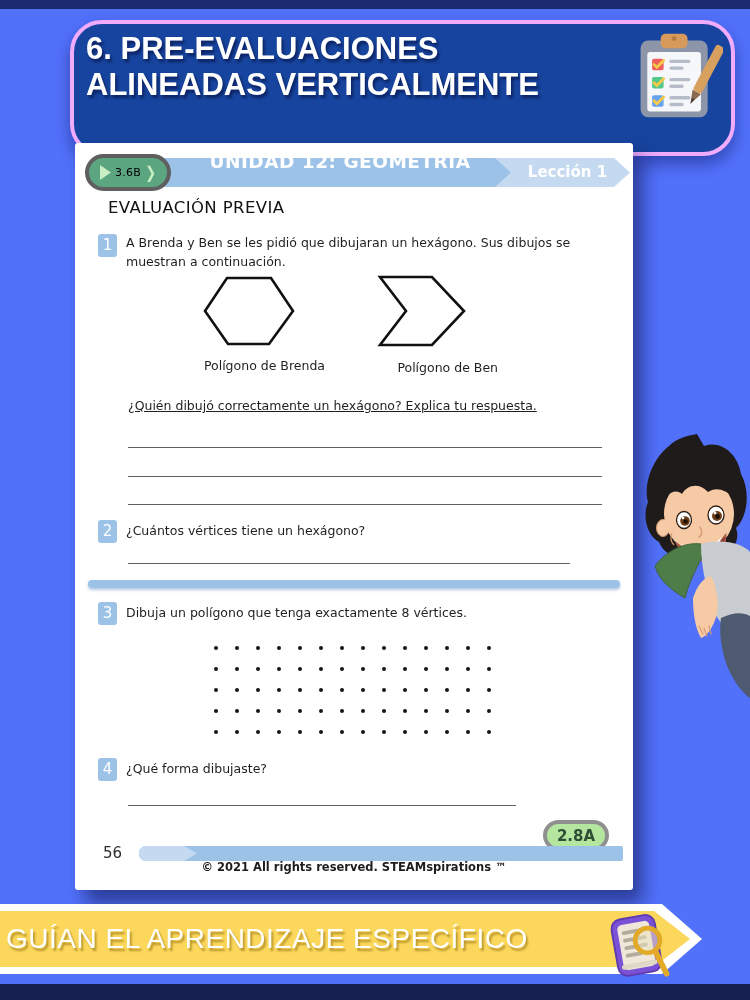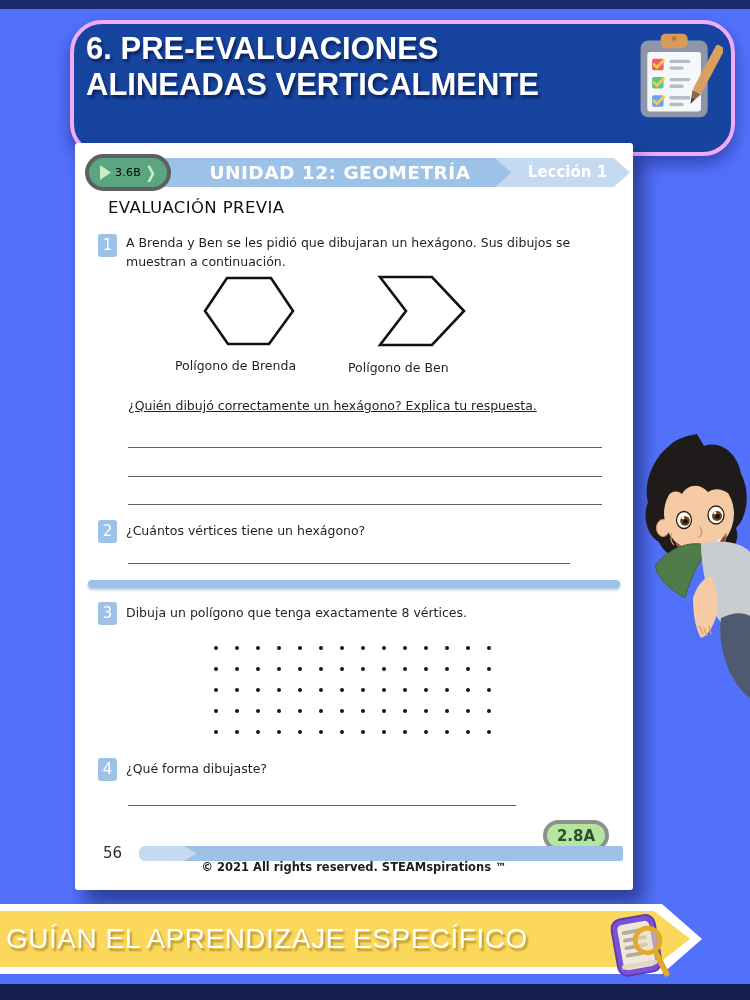--- a/index.html
+++ b/index.html
@@ -21,21 +21,21 @@
     white-space:nowrap; }
   .clipboard-wrap { position:absolute; right:8px; top:5px; width:92px; height:92px; }
 
   
   .page { position:absolute; left:75px; top:143px; width:558px; height:747px;
     background:#ffffff; border-radius:3px; box-shadow:10px 14px 18px rgba(8,12,60,.5); }
 
   .band-main { position:absolute; left:13px; top:15px; width:440px; height:29px; background:#9cc2e8;
     clip-path:polygon(0 0, calc(100% - 16px) 0, 100% 50%, calc(100% - 16px) 100%, 0 100%);
     border-radius:14px 0 0 14px; }
-  .unit-title { position:absolute; left:110px; top:15px; width:310px; height:41px; line-height:29px;
+  .unit-title { position:absolute; left:110px; top:4px; width:310px; height:41px; line-height:29px;
     text-align:center; color:#ffffff; font-weight:bold; font-size:18.5px; letter-spacing:.5px;
     font-family:"DejaVu Sans", sans-serif; }
   .band-lesson { position:absolute; left:420px; top:15px; width:135px; height:29px; background:#c5daf1;
     clip-path:polygon(0 0, calc(100% - 16px) 0, 100% 50%, calc(100% - 16px) 100%, 0 100%, 16px 50%);
     color:#ffffff; font-weight:bold; font-size:15px; line-height:29px; text-align:center;
     padding-left:10px; }
   .standard-badge { position:absolute; left:10px; top:11px; width:86px; height:37px;
     background:#5ba580; border:4px solid #5f5f5f; border-radius:19px;
     display:flex; align-items:center; justify-content:center; gap:4px; }
   .sb-tri { width:11px; height:15px; background:#c9eec3;
@@ -44,21 +44,21 @@
   .sb-chev { color:#c9eec3; font-size:13px; font-weight:bold; transform:scaleY(1.25); }
 
   .section-title { position:absolute; left:33px; top:55px; font-size:16.5px; color:#121212;
     letter-spacing:.4px; font-weight:normal; }
 
   .qnum { position:absolute; width:19px; height:23px; background:#9cc2e8; border-radius:3px;
     color:#ffffff; font-size:15px; line-height:23px; text-align:center; }
   .qtext { position:absolute; left:51px; font-size:12.5px; color:#1f1f1f; line-height:1.5; }
 
   .shape-svg { position:absolute; }
-  .shape-label { position:absolute; font-size:12.5px; color:#1f1f1f; text-align:left; width:150px; }
+  .shape-label { position:absolute; font-size:12.5px; color:#1f1f1f; text-align:right; width:150px; }
 
   .followup { position:absolute; left:53px; top:255px; font-size:12.5px; color:#1f1f1f;text-decoration:underline; }
 
   .answer-line { position:absolute; left:53px; height:0; border-top:1.4px solid #5d5d5d; }
 
   .divider { position:absolute; left:13px; top:437px; width:532px; height:8px;
     background:#9cc2e8; border-radius:4px; box-shadow:0 2px 3px rgba(110,150,200,.5); }
 
   .dot-grid { position:absolute; left:130px; top:494px; display:grid; grid-auto-rows:21px; }
   .dot-grid .dot { width:21px; height:21px; display:flex; align-items:center; justify-content:center; }

